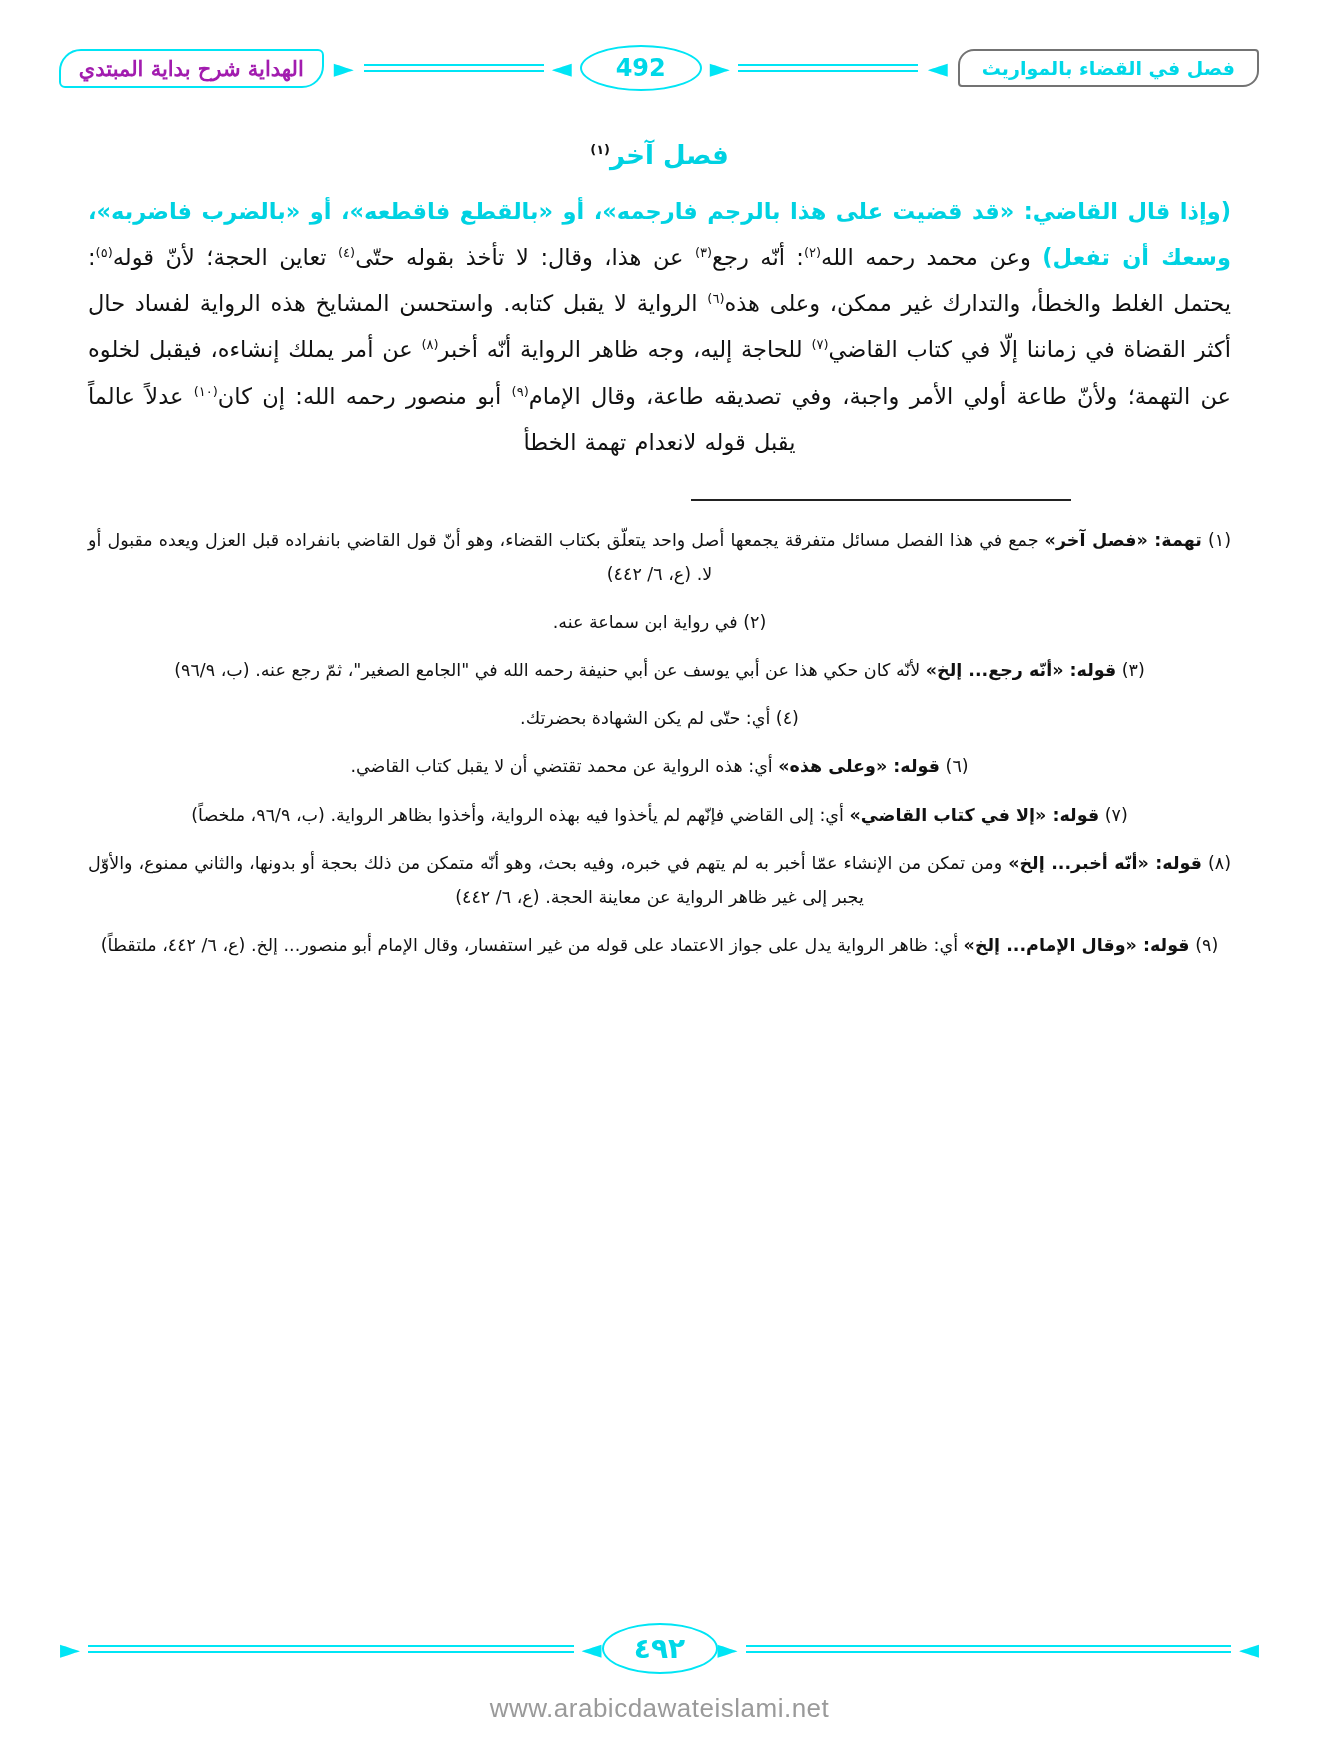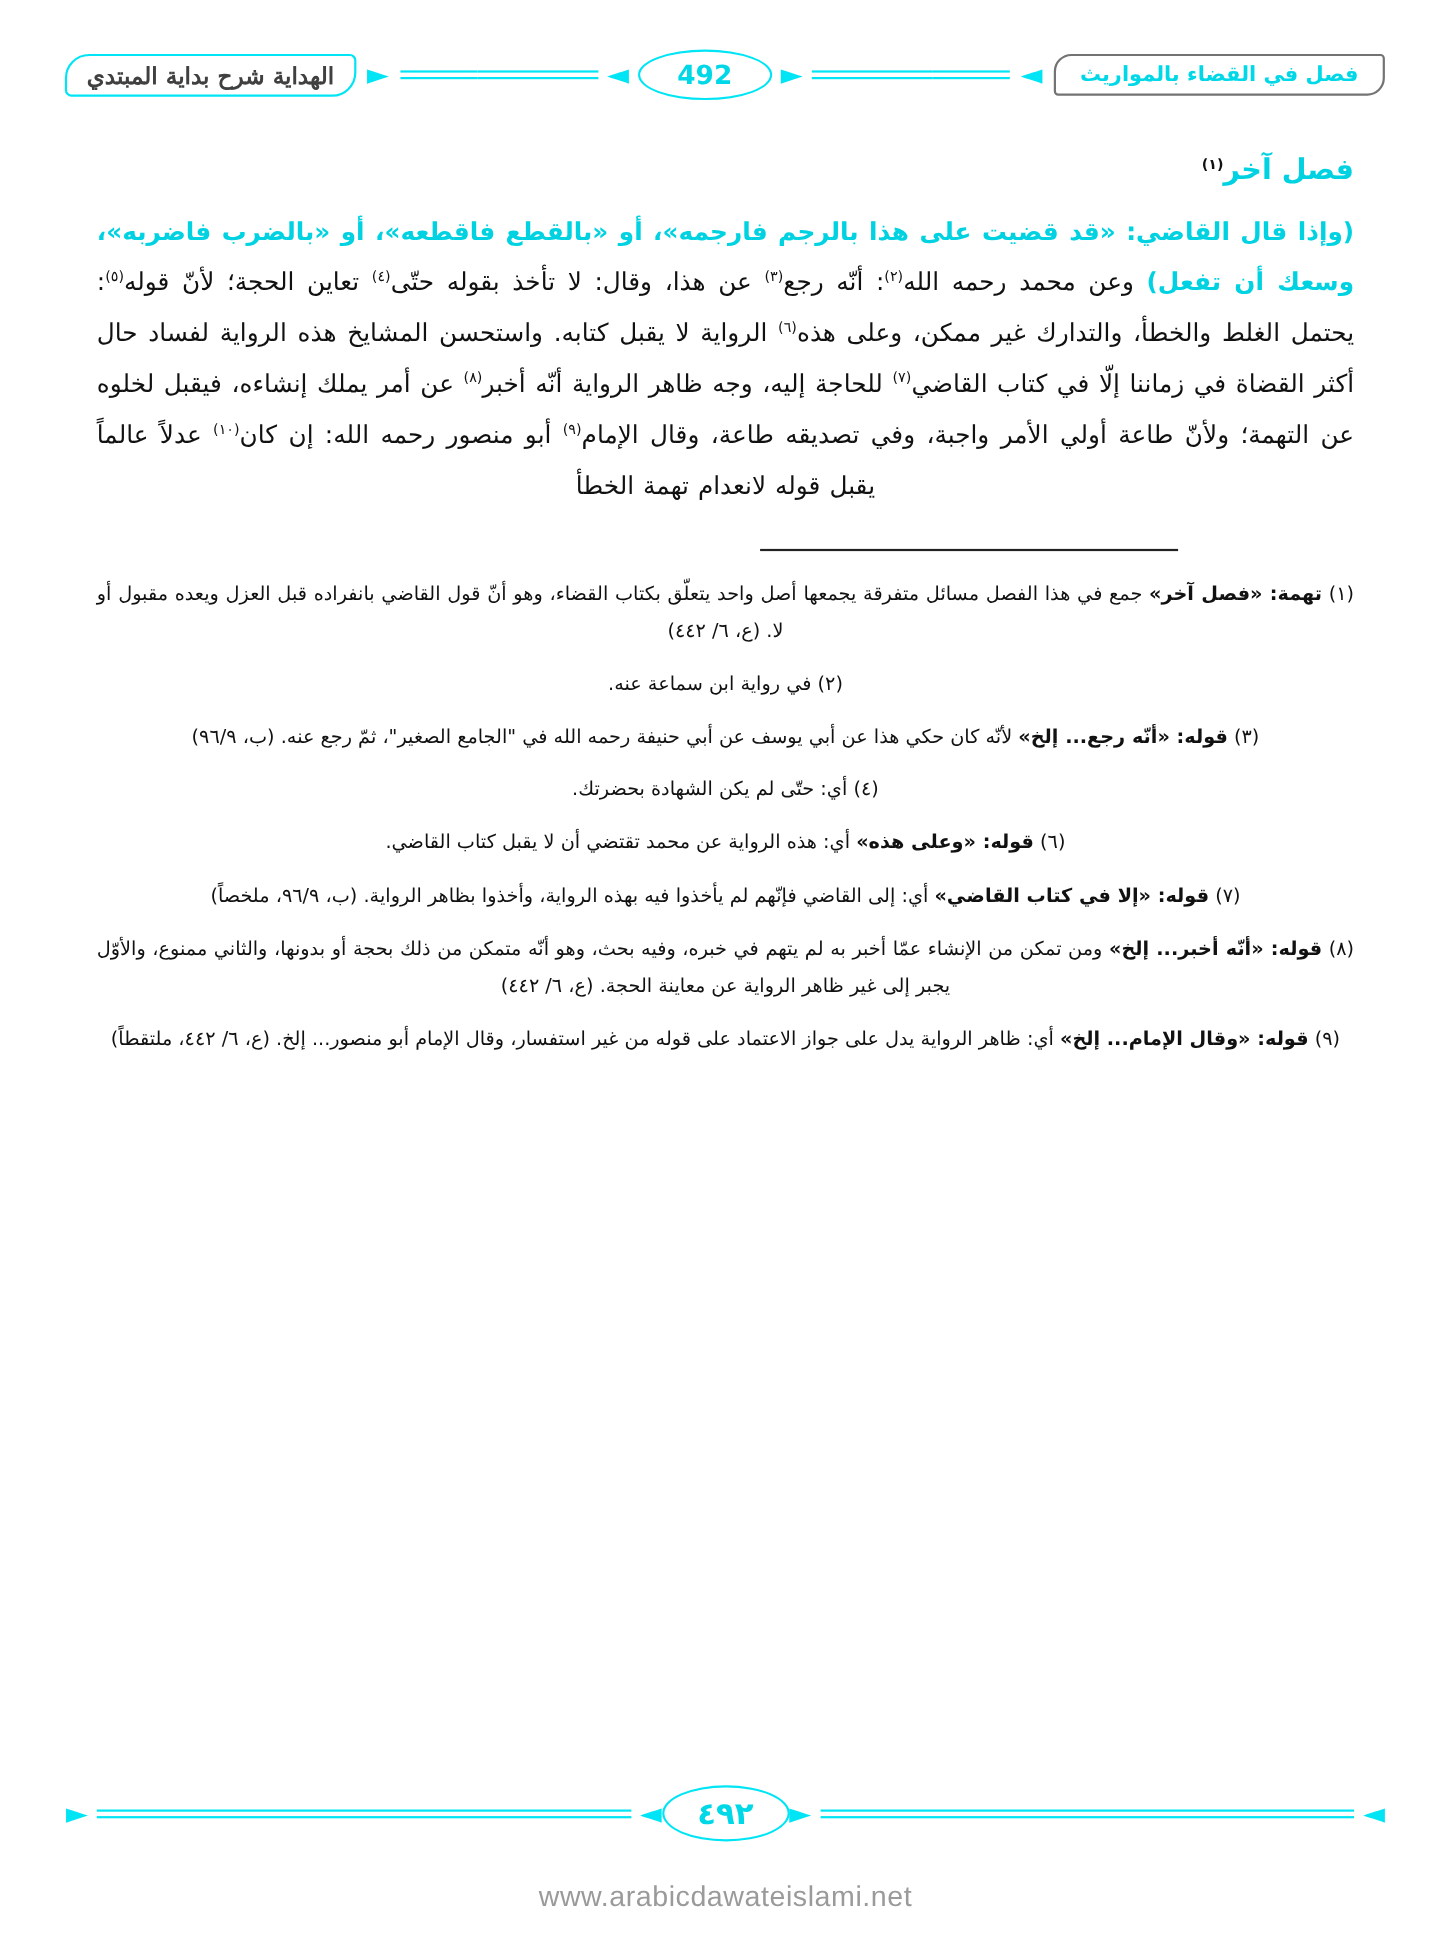--- a/index.html
+++ b/index.html
@@ -67,21 +67,21 @@
     text-align: center;
     padding: 7px 16px;
     color: #00d8e8;
     font-size: 24px;
     font-weight: bold;
   }
   .hdr-title-badge {
     border: 2px solid #00e5f5;
     border-radius: 22px 6px 22px 6px;
     padding: 5px 18px;
-    color: #404040;
+    color: #a21caf;
     font-size: 21px;
     font-weight: bold;
     letter-spacing: -1px;
     white-space: nowrap;
     font-family: "DejaVu Serif", serif;
   }
   .dbl-line {
     width: 110px;
     border-top: 2px solid #00e5f5;
     border-bottom: 2px solid #00e5f5;
@@ -90,21 +90,21 @@
   .dbl-line.short { width: 70px; }
 
   
   .content {
     position: absolute;
     top: 120px;
     left: 88px;
     right: 88px;
   }
   .section-title {
-    text-align: right;
+    text-align: center;
     color: #00d2e2;
     font-size: 26px;
     font-weight: bold;
     margin: 20px 0 18px 0;
     font-family: "DejaVu Sans", sans-serif;
   }
   .matn {
     color: #00d2e2;
     font-weight: bold;
   }
@@ -157,21 +157,21 @@
   }
   .footer-line {
     flex: 1;
     display: flex;
     align-items: center;
     gap: 8px;
   }
   .footer-line .dbl-line { width: 100%; }
   .watermark {
     position: absolute;
-    bottom: 20px;
+    bottom: 36px;
     left: 0;
     right: 0;
     text-align: center;
     color: #9a9a9a;
     font-size: 26px;
     letter-spacing: 0.5px;
     direction: ltr;
     font-family: "Liberation Sans", sans-serif;
   }
 </style>

